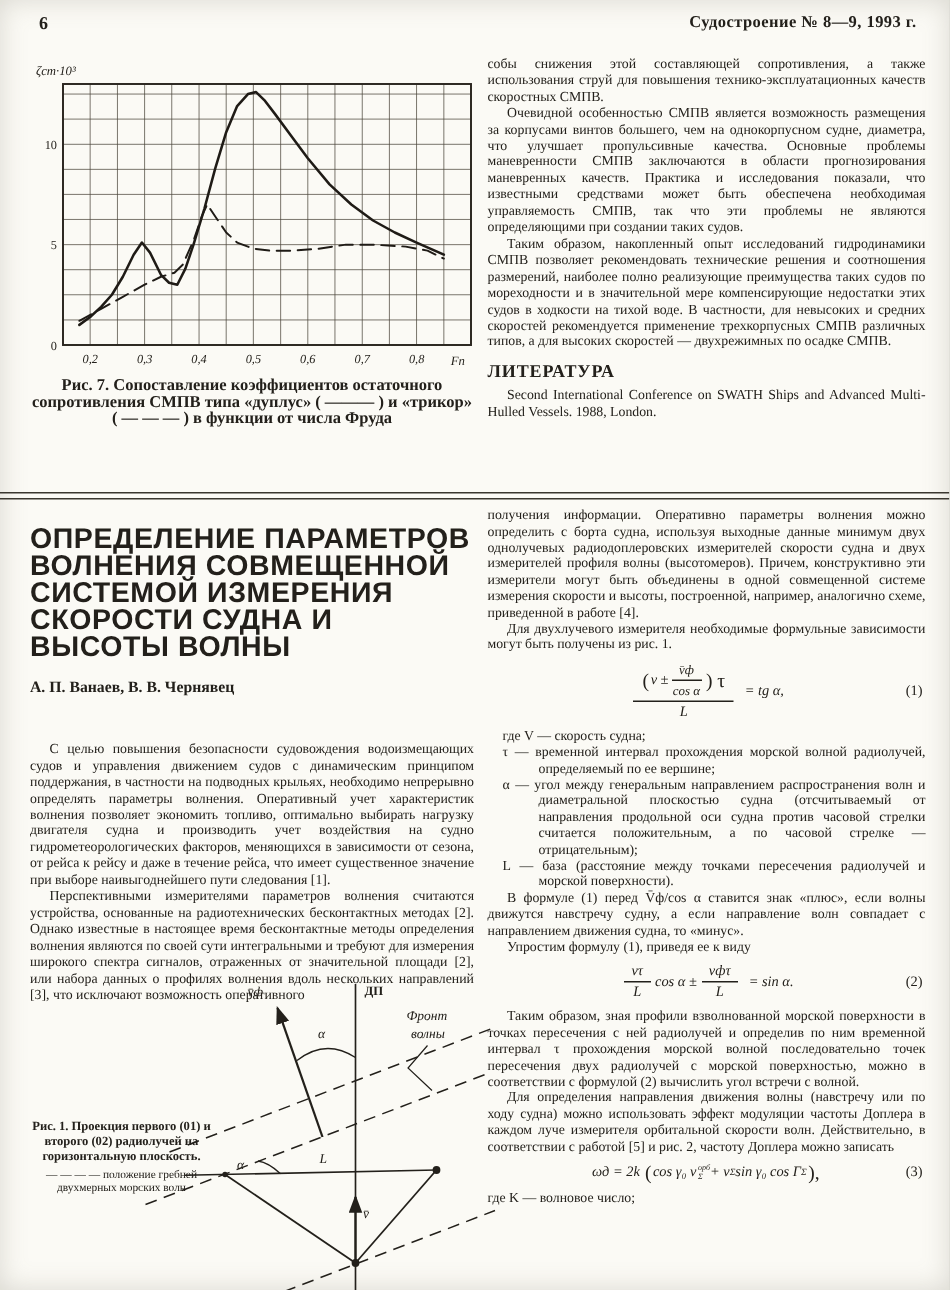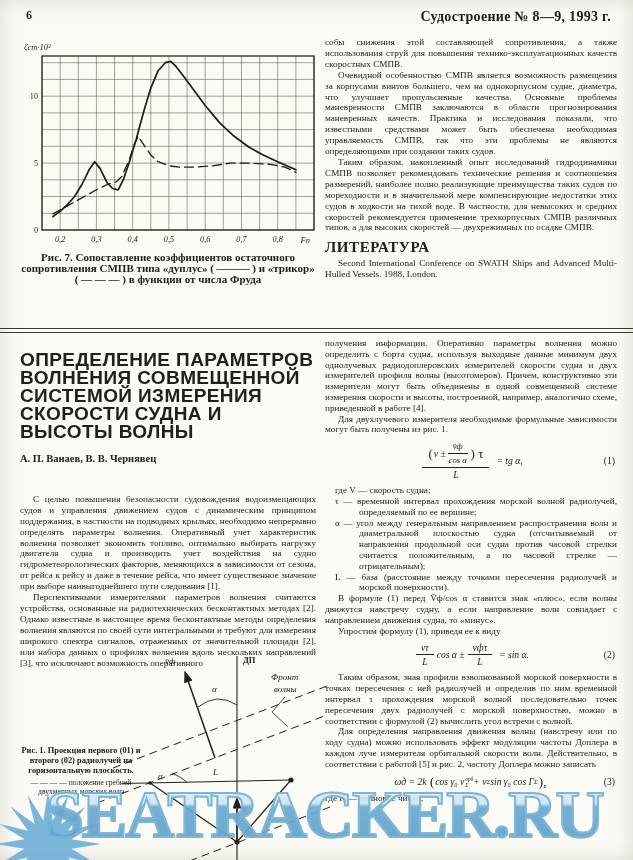--- a/index.html
+++ b/index.html
@@ -1,31 +1,31 @@
 <!DOCTYPE html>
 <html><head>
 <meta charset="utf-8">
 <style>
   html,body{margin:0;padding:0;background:#d9d8d2;}
   #page{position:relative;width:633px;height:860px;background:#fbfaf5;overflow:hidden;
         font-family:"Liberation Serif","DejaVu Serif",serif;color:#23201b;
         box-shadow:inset 0 0 18px rgba(120,115,100,.25);}
   .hdr-left{position:absolute;left:26px;top:8px;font-size:12px;font-weight:bold;}
-  .hdr-right{position:absolute;right:22px;top:9px;font-size:14px;font-weight:bold;letter-spacing:.3px;}
+  .hdr-right{position:absolute;right:22px;top:9px;font-size:11px;font-weight:bold;letter-spacing:.3px;}
 
   
   #fig7{position:absolute;left:20px;top:40px;width:300px;height:212px;}
   .fig7-caption{position:absolute;left:20px;top:252px;width:296px;text-align:center;
     font-size:11px;line-height:11px;font-weight:bold;}
 
   
   #rt-col{position:absolute;left:325px;top:37px;width:292px;font-size:9.2px;line-height:10.9px;text-align:justify;}
   #rt-col p{margin:0;text-indent:13px;}
   #rt-col p.noind{text-indent:0;font-family:Liberation Serif, serif;}
-  .lit-h{margin-top:9px;font-weight:bold;font-size:15px;letter-spacing:.6px;}
+  .lit-h{margin-top:9px;font-weight:bold;font-size:12px;letter-spacing:.6px;}
   #rt-col p.ref{margin-top:5px;}
 
   #rule{position:absolute;left:0;top:328px;width:633px;height:3px;
         border-top:1.4px solid #3a372f;border-bottom:1px solid #3a372f;}
 
   
   #lb-col{position:absolute;left:20px;top:338px;width:296px;font-size:9.2px;line-height:10.9px;text-align:justify;}
   .udc{font-size:8px;letter-spacing:.4px;}
   .title{margin:13px 0 0 0;font-family:"Liberation Sans","DejaVu Sans",sans-serif;
          font-size:19px;line-height:18px;font-weight:bold;letter-spacing:.4px;text-align:left;}
@@ -208,20 +208,14 @@
         </span>
       <span>+ v</span><sub style="font-size:6.4px">Σ</sub>
       <span>sin γ₀ cos Γ</span><sub style="font-size:6.4px">Σ</sub>
       <span class="bigp">),</span>
       <span class="f-tag">(3)</span>
     </div>
 
     <p class="noind">где K — волновое число;</p>
   </div>
 
-  <div id="wm">
-    <svg id="wm-star" viewBox="0 0 112 112" xmlns="http://www.w3.org/2000/svg">
-      <polygon points="56.0,5.0 60.7,34.5 76.3,9.0 69.3,38.0 93.5,20.5 76.0,44.7 105.0,37.7 79.5,53.3 109.0,58.0 79.5,62.7 105.0,78.3 76.0,71.3 93.5,95.5 69.3,78.0 76.3,107.0 60.7,81.5 56.0,111.0 51.3,81.5 35.7,107.0 42.7,78.0 18.5,95.5 36.0,71.3 7.0,78.3 32.5,62.7 3.0,58.0 32.5,53.3 7.0,37.7 36.0,44.7 18.5,20.5 42.7,38.0 35.7,9.0 51.3,34.5" fill="#6fb0d5" opacity="0.92"></polygon>
-    </svg>
-    <span class="wm-text">SEATRACKER.RU</span>
-  </div>
 
 </div>
 
 </body></html>

